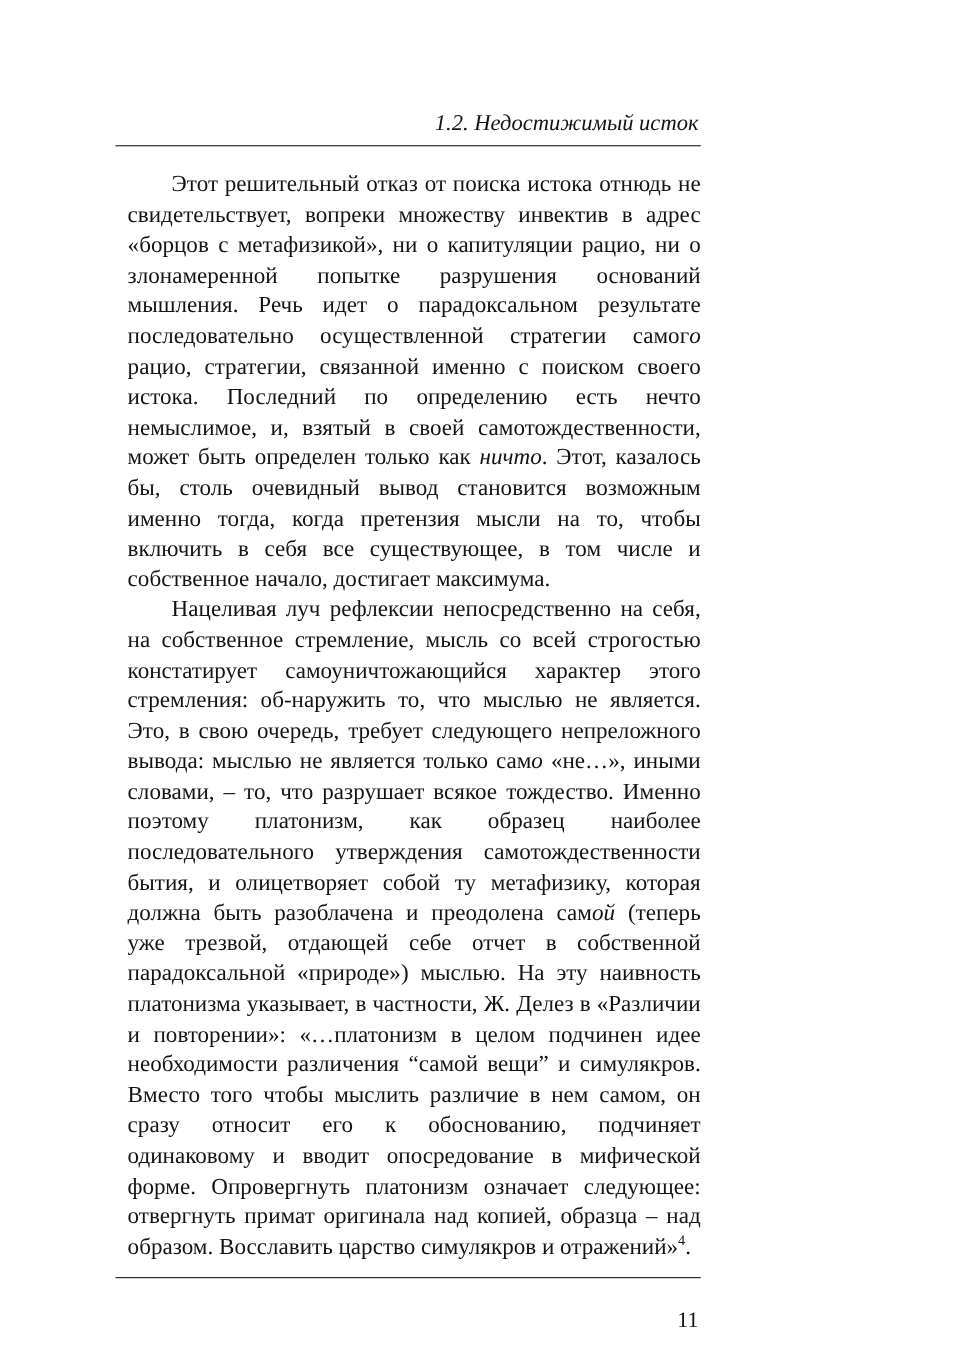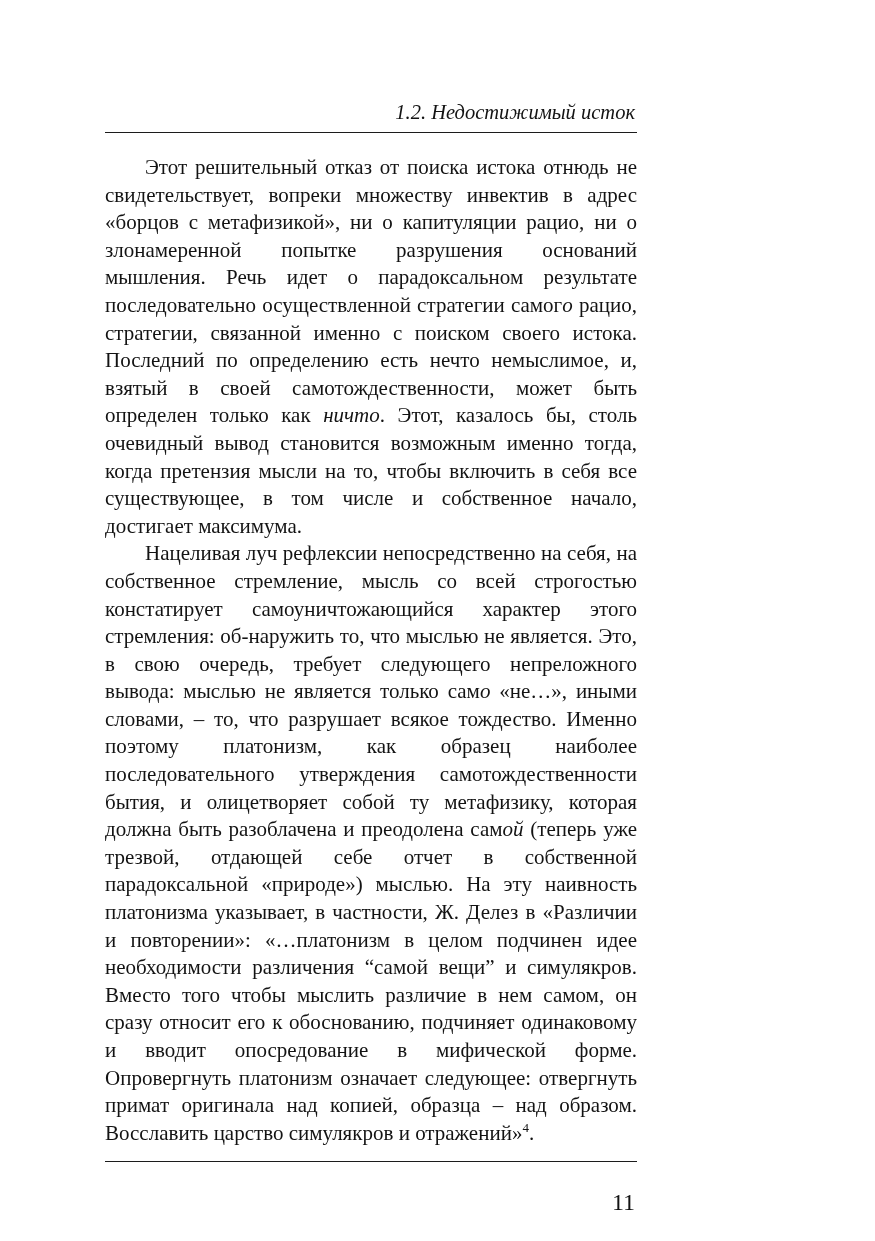--- a/index.html
+++ b/index.html
@@ -33,20 +33,21 @@
     margin-top: 21px;
     font-size: 21px;
     line-height: 27.6px;
     text-align: justify;
   }
   .body-text p {
     margin: 0;
   }
   .body-text p.indent {
     text-indent: 40px;
+    margin-left: 11px;
   }
   em { font-style: italic; }
   sup {
     font-size: 62%;
     line-height: 0;
     vertical-align: super;
   }
   .footnote-rule {
     border: 0;
     border-top: 1.2px solid #1c1c1c;
@@ -56,21 +57,21 @@
     font-size: 17.5px;
     line-height: 24.5px;
     text-align: justify;
   }
   .footnotes p {
     margin: 0 0 6px 0;
     text-indent: 40px;
   }
   .page-number {
     text-align: right;
-    font-size: 24px;
+    font-size: 20px;
     margin-top: 27px;
     padding-right: 2px;
   }
 </style>
 </head>
 <body>
 
 <div class="page">
 
   <div class="running-head">

